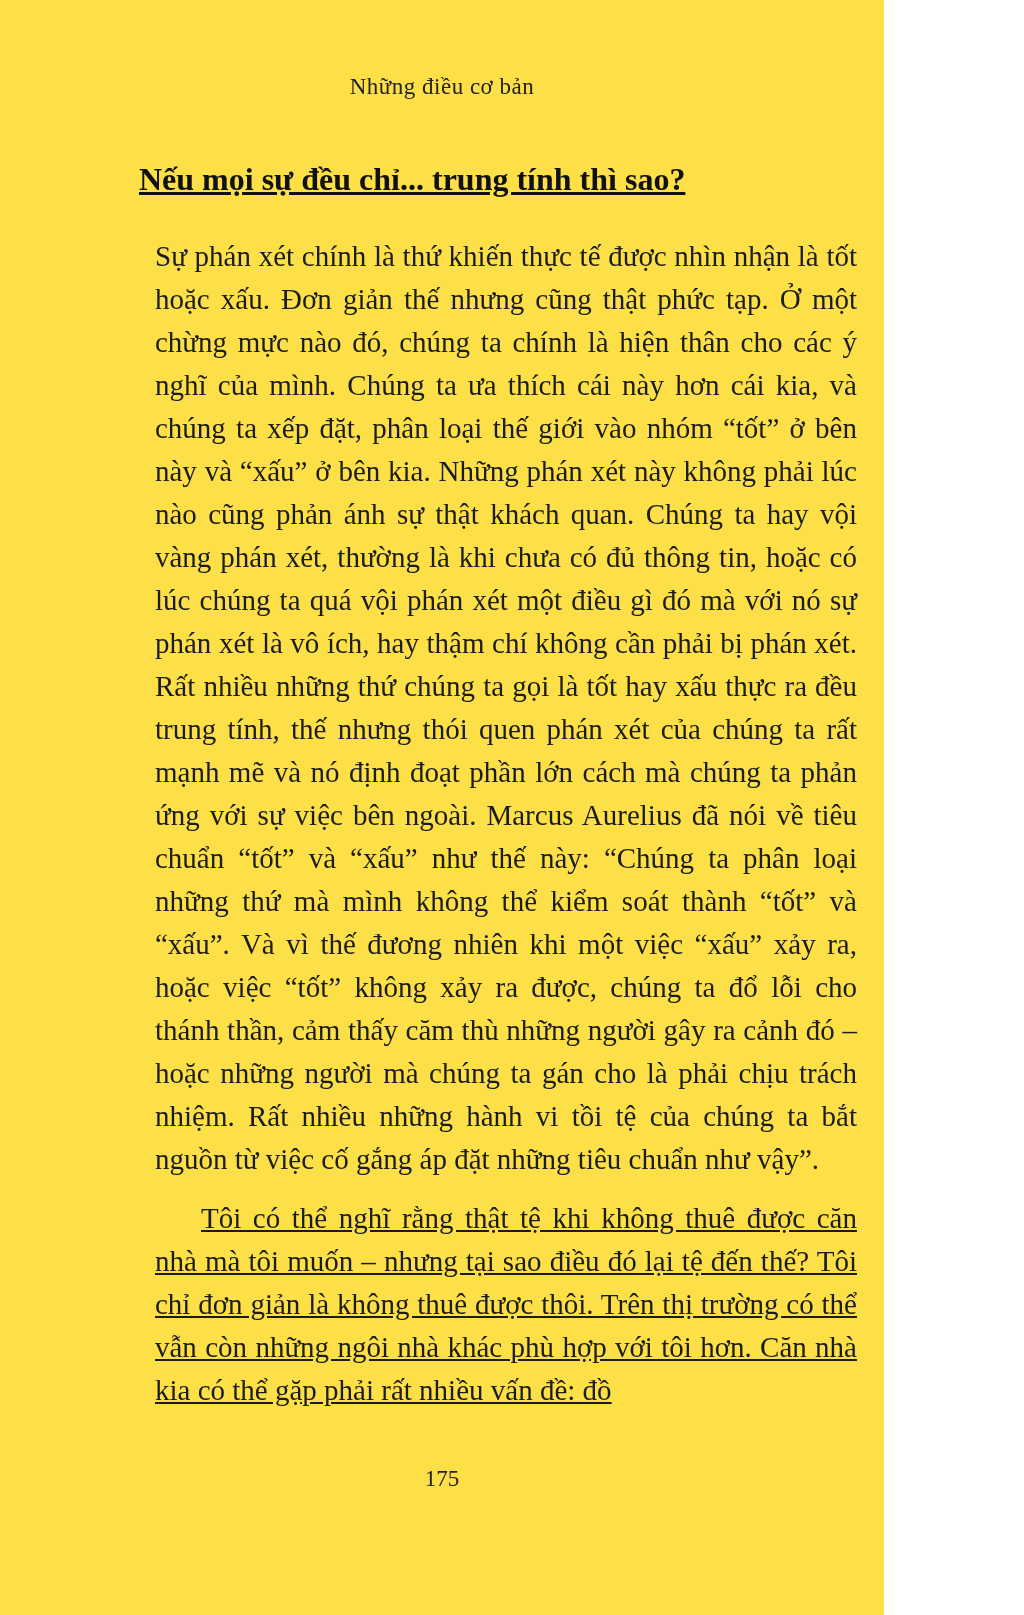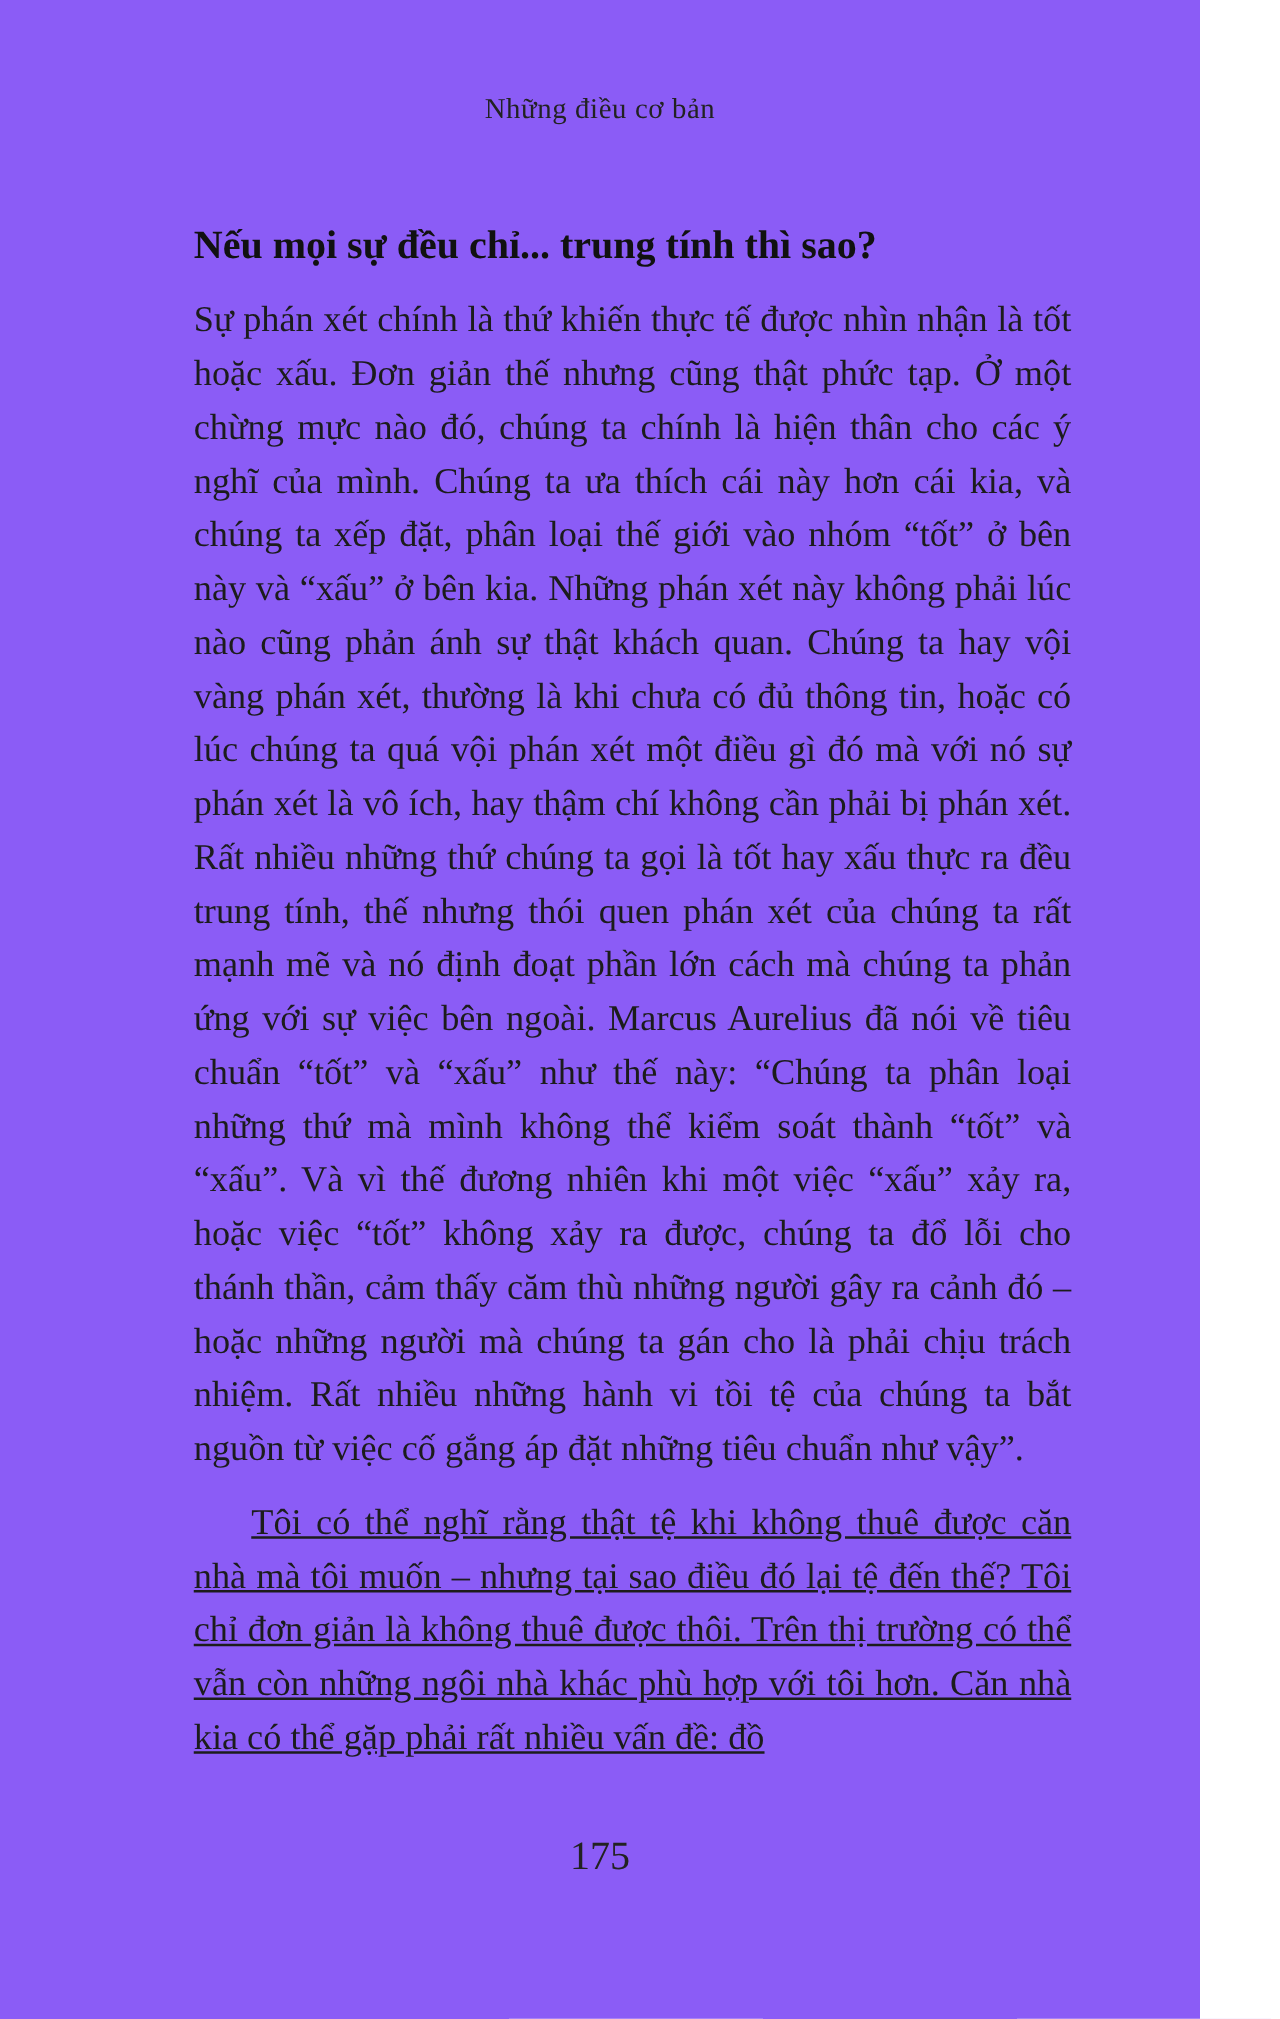--- a/index.html
+++ b/index.html
@@ -10,44 +10,45 @@
     }
     body {
       width: 1024px;
       height: 1615px;
       font-family: "Liberation Serif", "DejaVu Serif", serif;
       color: #1c1c1c;
       overflow: hidden;
     }
     .page {
       position: relative;
-      width: 960px;
+      width: 884px;
       height: 1615px;
-      background: #8b5cf6;
+      background: #fde047;
     }
     .running-header {
       position: absolute;
       top: 74px;
       left: 0;
       width: 100%;
       text-align: center;
       font-size: 23px;
       letter-spacing: 0.5px;
       color: #222222;
     }
     .heading {
       position: absolute;
       top: 160px;
       left: 139px;
       width: 734px;
-      margin: 16px;
+      margin: 0;
       font-size: 32px;
       font-weight: bold;
       color: #111111;
       line-height: 1.2;
+      text-decoration: underline;
     }
     .body-text {
       position: absolute;
       top: 219px;
       left: 139px;
       width: 734px;
       font-size: 29px;
       line-height: 43px;
       text-align: justify;
       color: #1c1c1c;
@@ -59,21 +60,21 @@
     .body-text p.indented {
       text-indent: 46px;
       text-decoration: underline;
     }
     .page-number {
       position: absolute;
       top: 1466px;
       left: 0;
       width: 100%;
       text-align: center;
-      font-size: 32px;
+      font-size: 23px;
       color: #222222;
     }
   </style>
 </head>
 <body>
 
 <div class="page">
 
   <div class="running-header">Những điều cơ bản</div>
 

